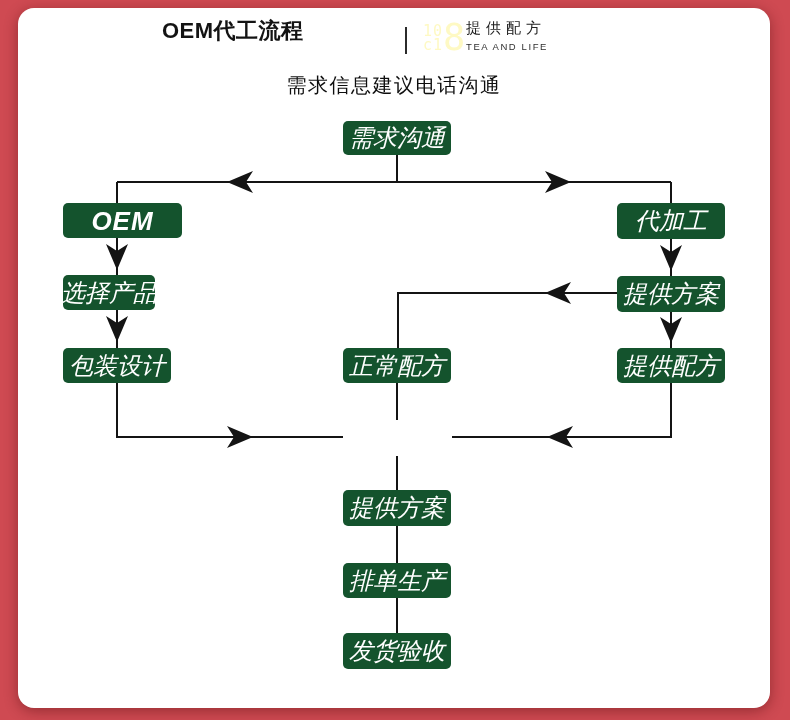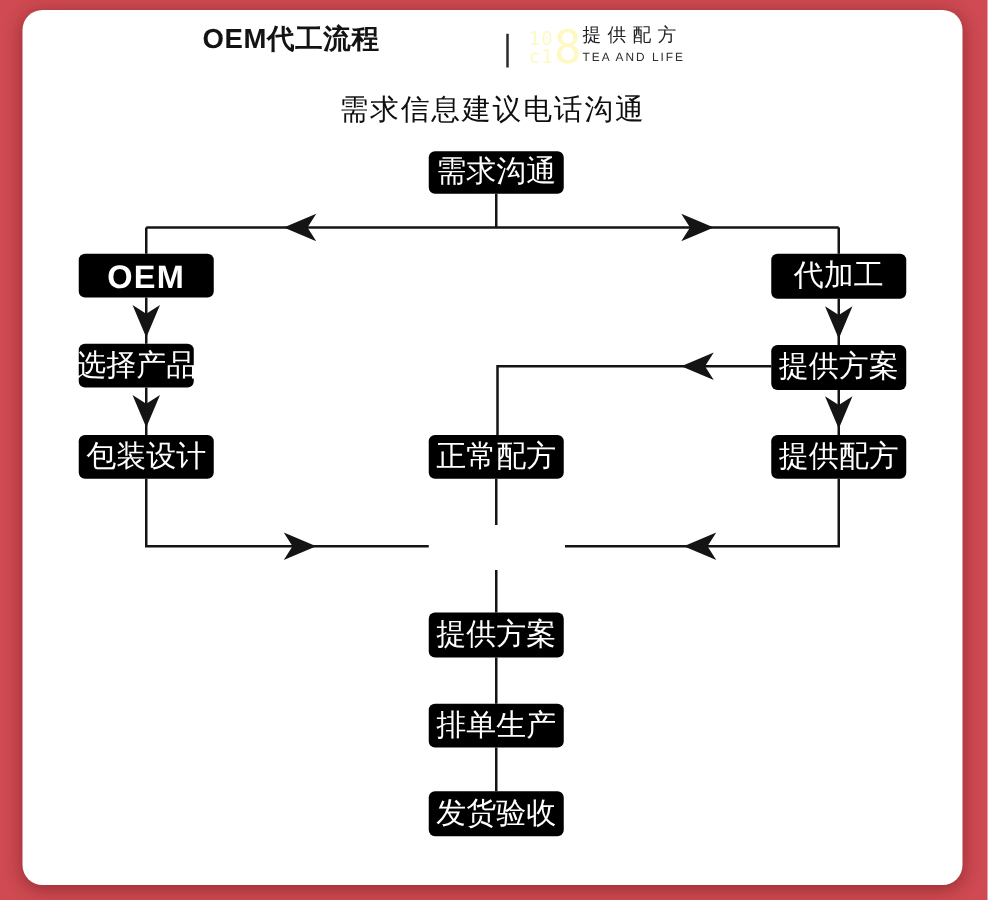--- a/index.html
+++ b/index.html
@@ -35,28 +35,28 @@
   .logo-cn{
     position:absolute;left:466px;top:19px;font-size:15px;letter-spacing:5px;
     color:#222;white-space:nowrap;
   }
   .logo-en{
     position:absolute;left:466px;top:41px;font-size:9.5px;letter-spacing:1.6px;
     color:#2e2e2e;white-space:nowrap;
   }
   .subtitle{
     position:absolute;left:18px;top:72px;width:752px;text-align:center;
-    font-size:23px;color:#0e0e0e;letter-spacing:1.5px;white-space:nowrap;
+    font-size:20px;color:#0e0e0e;letter-spacing:1.5px;white-space:nowrap;
   }
 
   
   .node{
-    position:absolute;background:#000000;color:#ffffff;border-radius:5px;
+    position:absolute;background:#14532d;color:#ffffff;border-radius:5px;
     display:flex;align-items:center;justify-content:center;
-    font-size:24px;line-height:1;white-space:nowrap;
+    font-size:24px;line-height:1;white-space:nowrap;font-style:italic;
   }
   .node.latin{font-size:26px;font-weight:700;letter-spacing:1px;}
 
   svg.lines{position:absolute;left:0;top:0;}
   .ln{stroke:#141414;stroke-width:2;fill:none;}
   .ah{fill:#141414;stroke:none;}
 </style>
 </head>
 <body>
 
@@ -110,21 +110,21 @@
     <use href="#arr" transform="translate(117,257)"></use>
     <use href="#arr" transform="translate(117,329)"></use>
     <use href="#arr" transform="translate(671,258)"></use>
     <use href="#arr" transform="translate(671,330)"></use>
     <use href="#arr" transform="translate(558,293) rotate(90)"></use>
     <use href="#arr" transform="translate(240,437) rotate(-90)"></use>
     <use href="#arr" transform="translate(560,437) rotate(90)"></use>
   </svg>
 
   <div class="node" style="left:343px;top:121px;width:108px;height:34px">需求沟通</div>
-  <div class="node latin" style="left:63px;top:203px;width:108px;height:35px">OEM</div>
+  <div class="node latin" style="left:63px;top:203px;width:119px;height:35px">OEM</div>
   <div class="node" style="left:617px;top:203px;width:108px;height:36px">代加工</div>
   <div class="node" style="left:63px;top:275px;width:92px;height:35px">选择产品</div>
   <div class="node" style="left:617px;top:276px;width:108px;height:36px">提供方案</div>
   <div class="node" style="left:63px;top:348px;width:108px;height:35px">包装设计</div>
   <div class="node" style="left:343px;top:348px;width:108px;height:35px">正常配方</div>
   <div class="node" style="left:617px;top:348px;width:108px;height:35px">提供配方</div>
   <div class="node" style="left:343px;top:490px;width:108px;height:36px">提供方案</div>
   <div class="node" style="left:343px;top:563px;width:108px;height:35px">排单生产</div>
   <div class="node" style="left:343px;top:633px;width:108px;height:36px">发货验收</div>
 </div>

